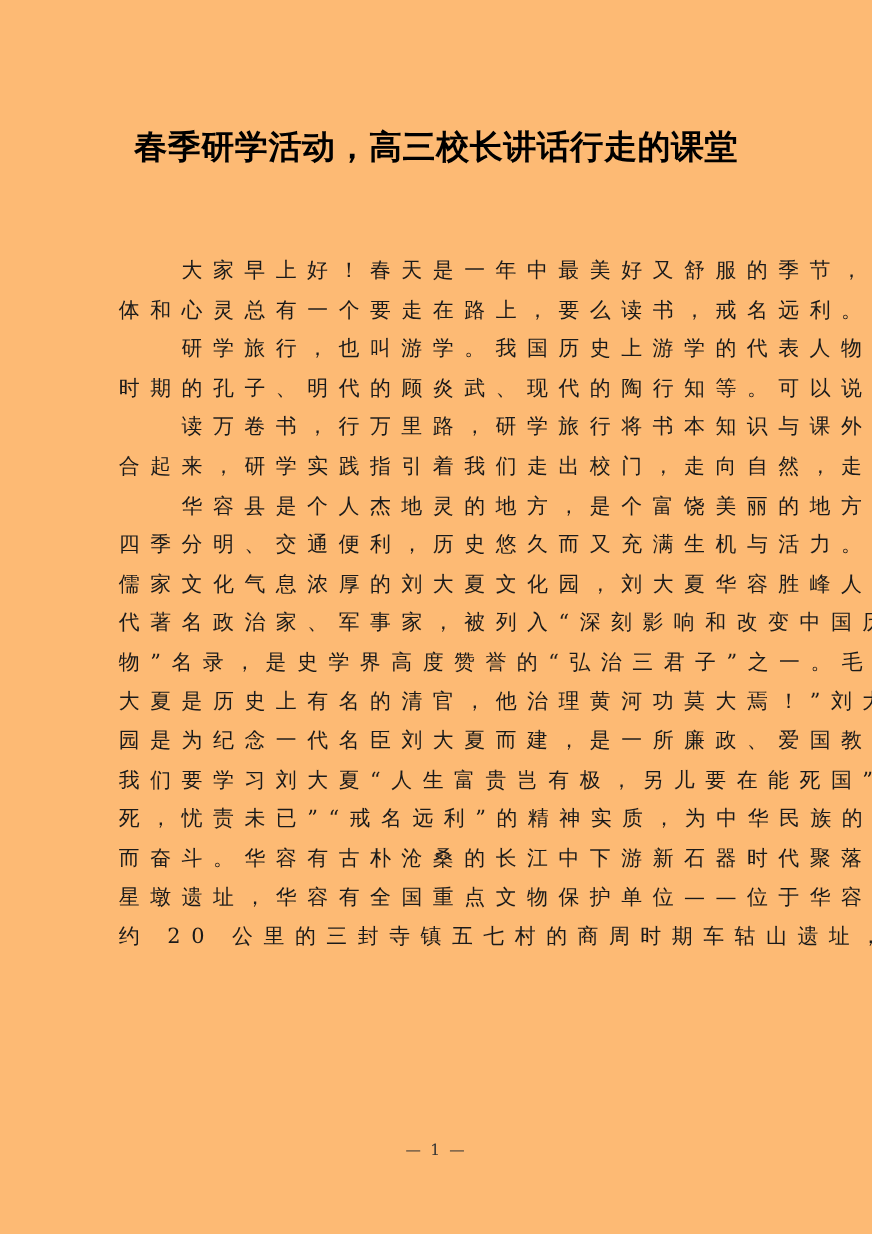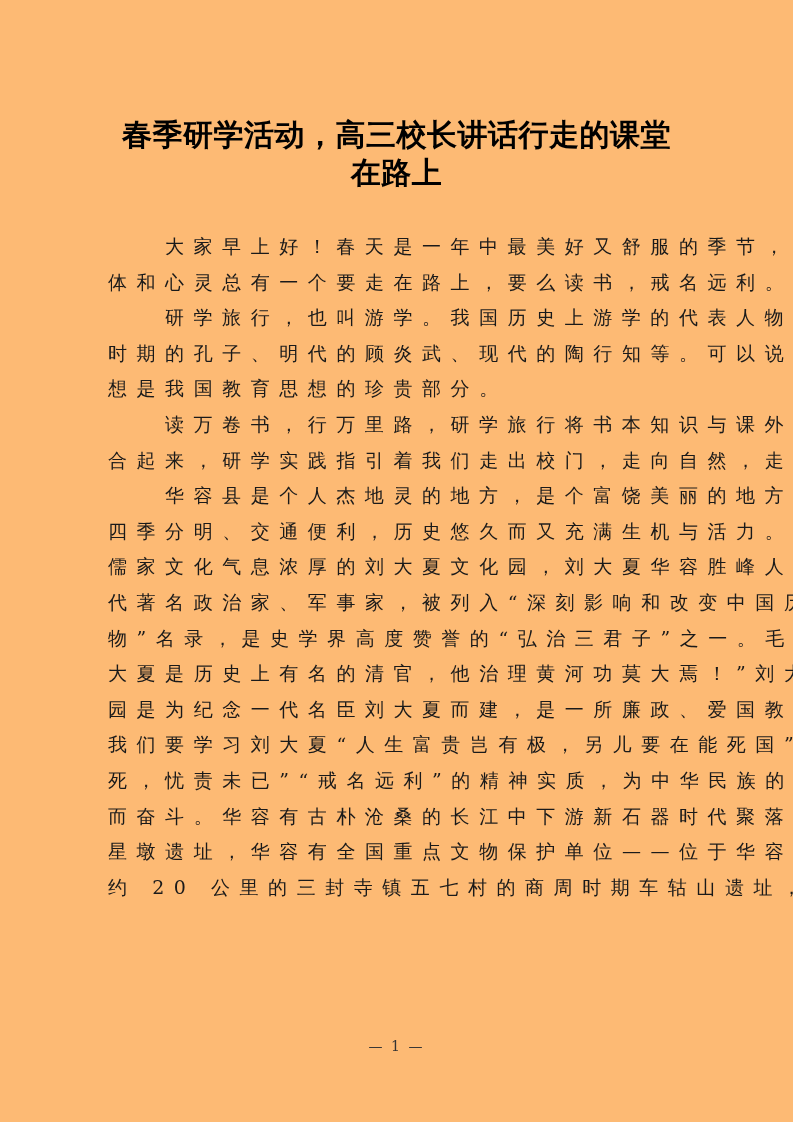--- a/index.html
+++ b/index.html
@@ -71,31 +71,29 @@
       letter-spacing: 2px;
     }
   </style>
 </head>
 <body>
 
 <div class="page">
 
   <h1 class="title">
     <span class="tline">春季研学活动，高三校长讲话行走的课堂</span>
-    <span class="tline">在路上</span>
   </h1>
 
   <div class="body">
 
     <span class="line indent">大家早上好！春天是一年中最美好又舒服的季节，都说身</span>
     <span class="line">体和心灵总有一个要走在路上，要么读书，戒名远利。</span>
 
     <span class="line indent">研学旅行，也叫游学。我国历史上游学的代表人物有春秋</span>
     <span class="line">时期的孔子、明代的顾炎武、现代的陶行知等。可以说游学思</span>
-    <span class="line">想是我国教育思想的珍贵部分。</span>
 
     <span class="line indent">读万卷书，行万里路，研学旅行将书本知识与课外实践结</span>
     <span class="line">合起来，研学实践指引着我们走出校门，走向自然，走进社会，</span>
 
     <span class="line indent">华容县是个人杰地灵的地方，是个富饶美丽的地方，这里</span>
     <span class="line">四季分明、交通便利，历史悠久而又充满生机与活力。华容有</span>
     <span class="line">儒家文化气息浓厚的刘大夏文化园，刘大夏华容胜峰人中国明</span>
     <span class="line">代著名政治家、军事家，被列入“深刻影响和改变中国历史的人</span>
     <span class="line">物”名录，是史学界高度赞誉的“弘治三君子”之一。毛主席称“刘</span>
     <span class="line">大夏是历史上有名的清官，他治理黄河功莫大焉！”刘大夏文化</span>

